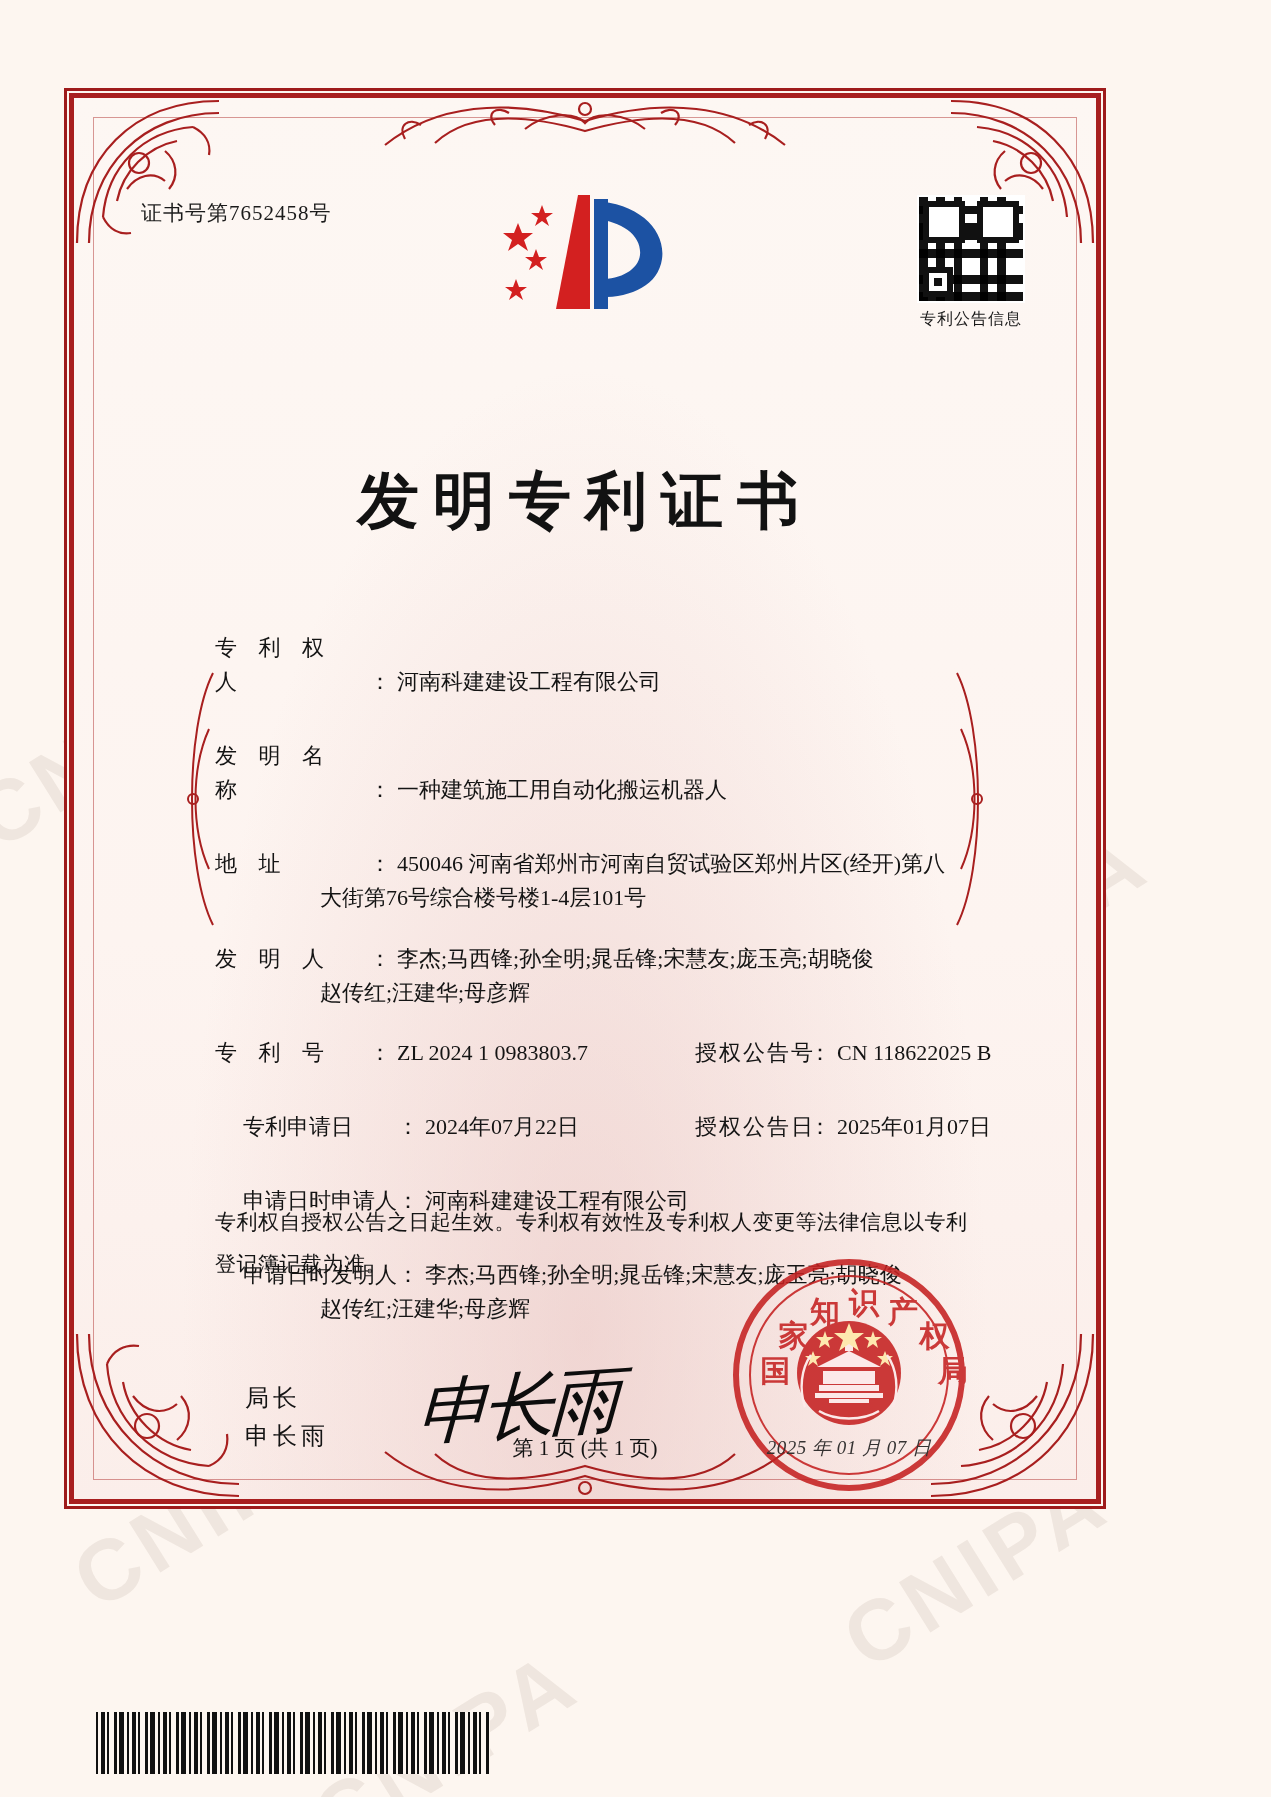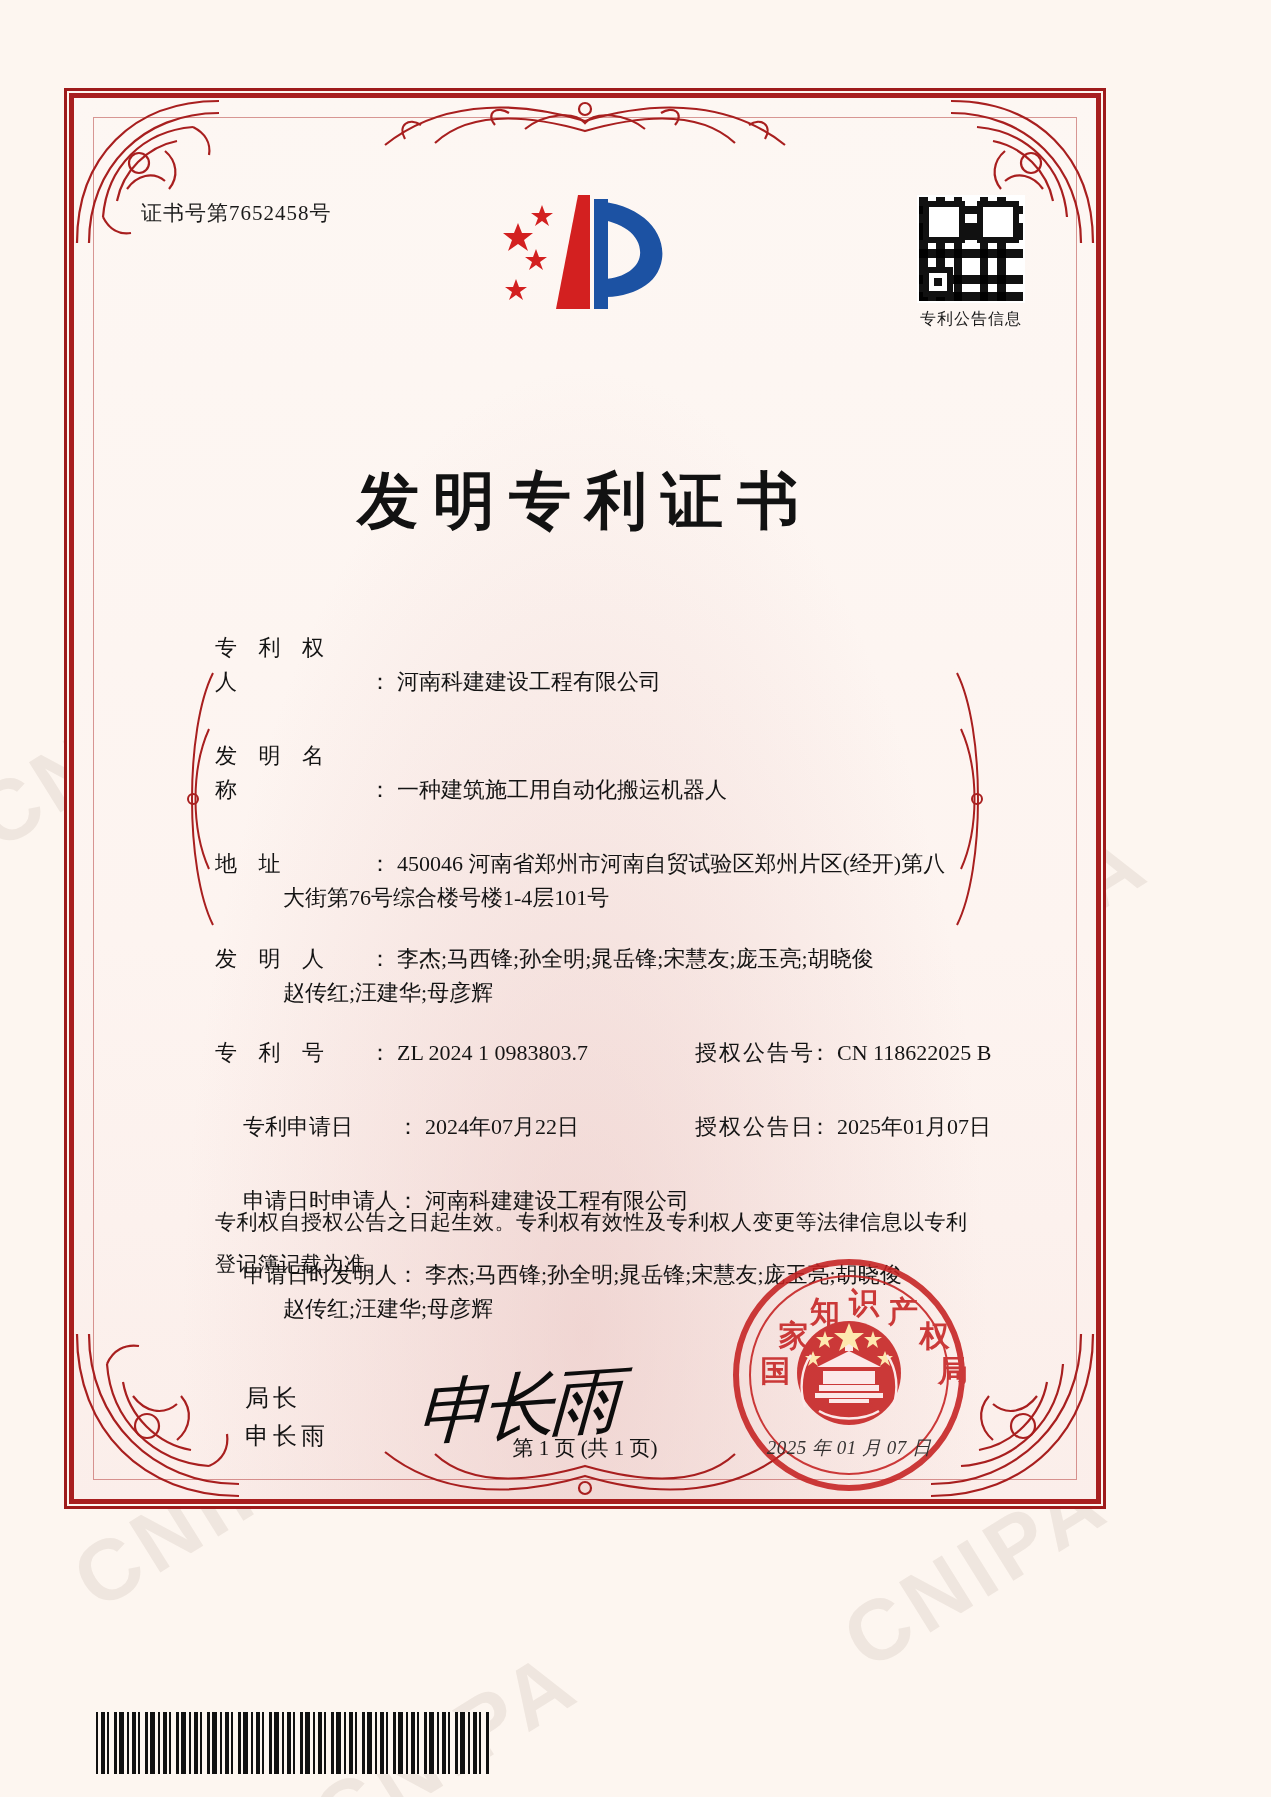--- a/index.html
+++ b/index.html
@@ -135,21 +135,21 @@
   }
   .row { position: relative; margin-bottom: 26px; }
   .row .lbl {
     display: inline-block;
     width: 160px;
     letter-spacing: 8px;
   }
   .row .lbl.tight { letter-spacing: 0px; margin-left: 28px; }
   .row .colon { margin-left: -6px; margin-right: 6px; }
   .row .val { display: inline; }
-  .row .val2 { display: block; margin-left: 68px; }
+  .row .val2 { display: block; margin-left: 105px; }
   .two-col { display: flex; }
   .two-col .c1 { width: 480px; }
   .two-col .c2 { flex: 1; }
   .two-col .lbl2 { letter-spacing: 2px; }
   .gap-lg { margin-bottom: 40px; }
 
   
   .statement {
     position: absolute;
     left: 148px; right: 130px;

